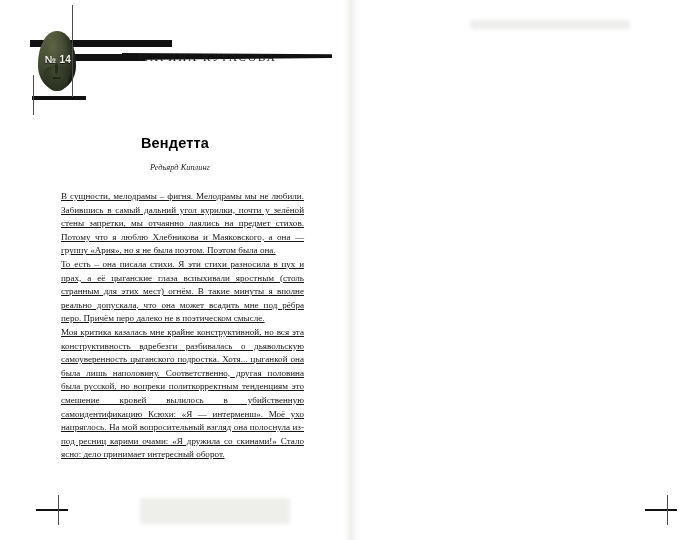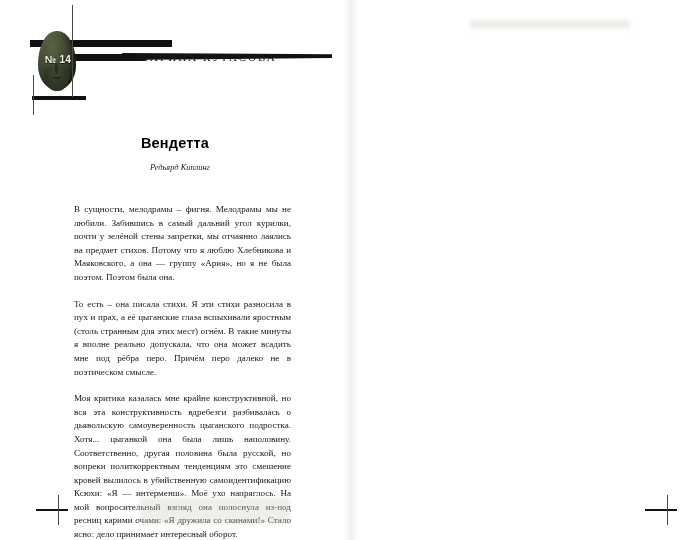--- a/index.html
+++ b/index.html
@@ -190,22 +190,23 @@
     font-size: 9.1px;
     line-height: 1.495;
     text-align: justify;
     color: #151515;
     hyphens: manual;
   }
   #left-body {
     left: 52px; top: 190px; width: 252px;
   }
   .body-col p {
-    margin: 13px;
+    margin: 0;
     text-indent: 0;
+    text-decoration: underline;
   }
   .body-col p + p { margin-top: 0; }
   .hang {
     padding-left: 9px;
     text-indent: -9px;
   }
 
   
   .smudge {
     position: absolute;

